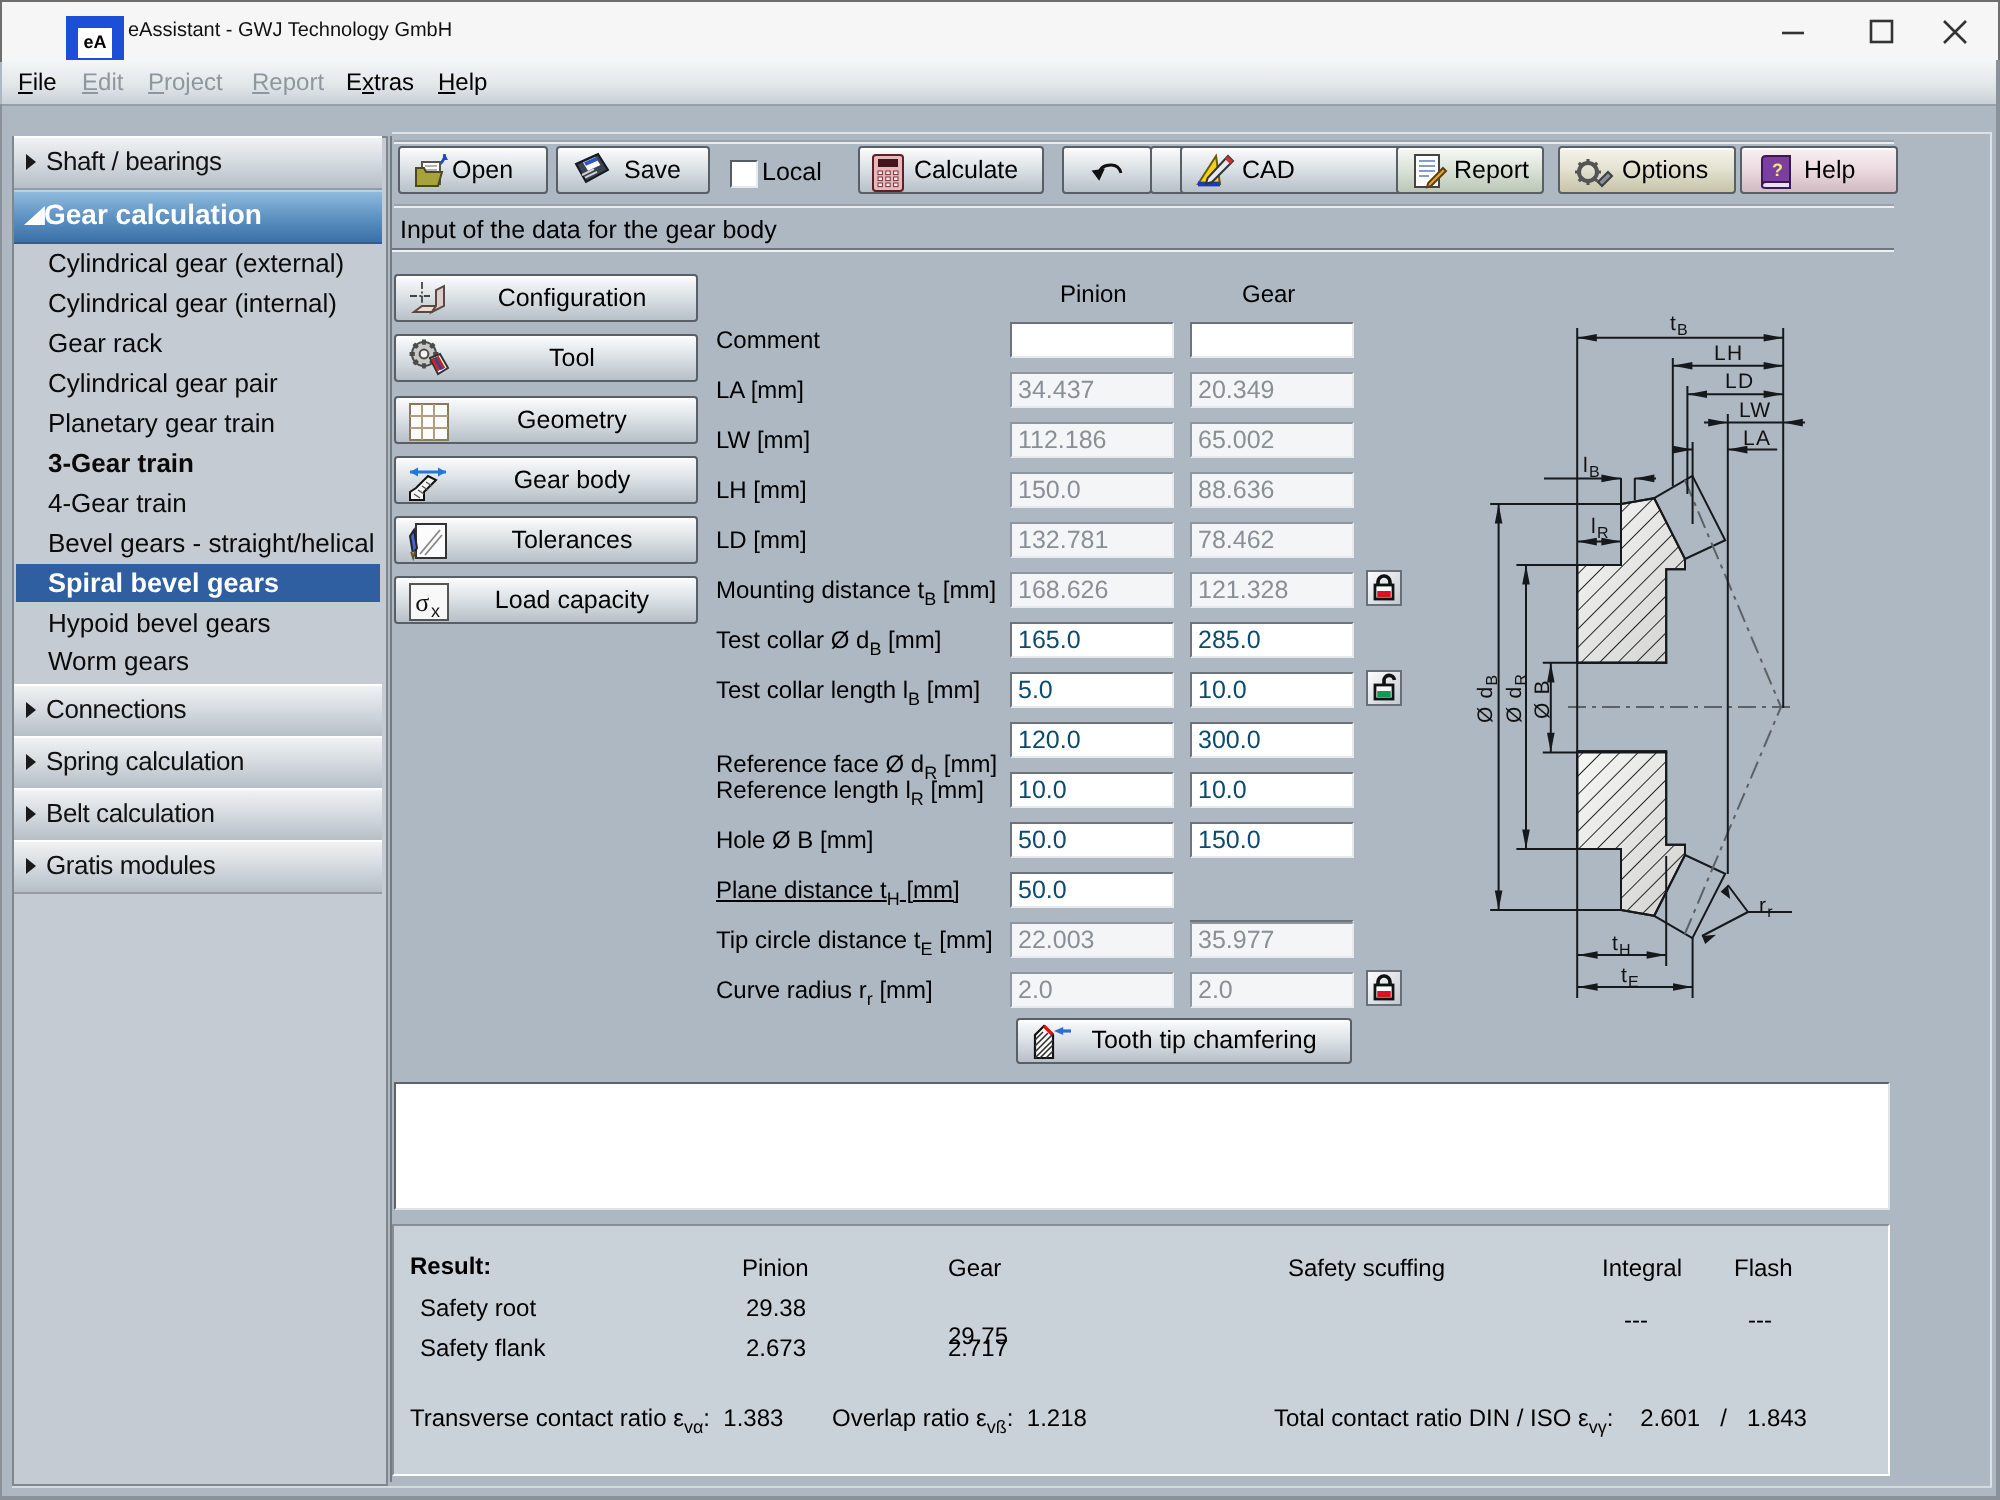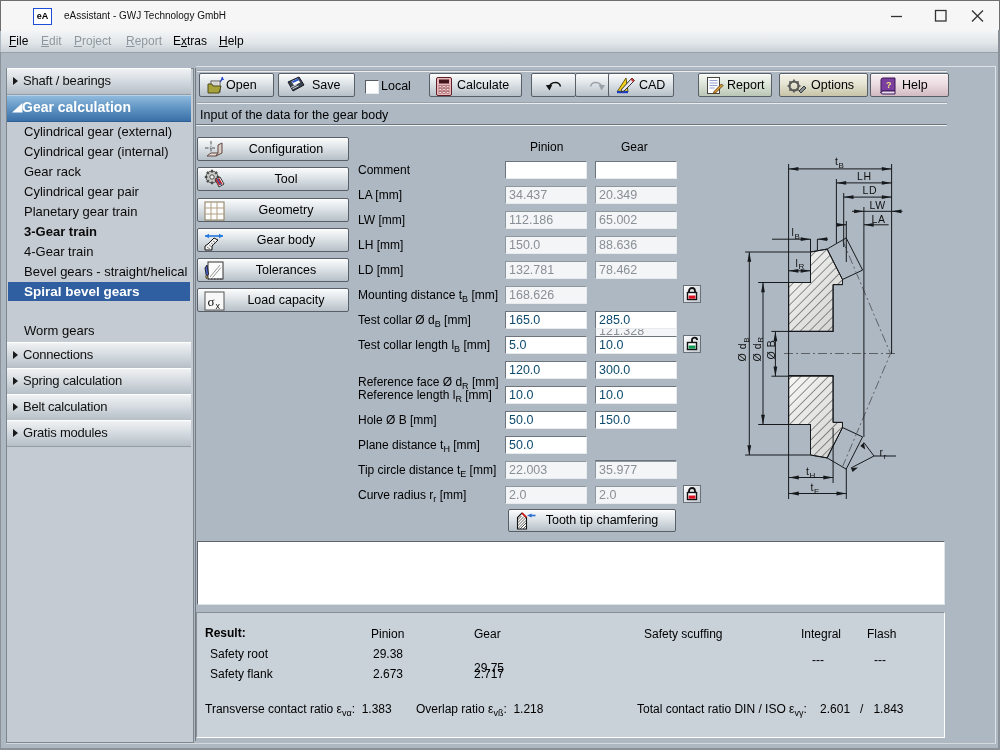--- a/index.html
+++ b/index.html
@@ -44,21 +44,21 @@
 #rline1{left:995px;top:66px;width:1px;height:677px;background:#dde1e5;}
 #topline{left:196px;top:66px;width:800px;height:1px;background:#dde1e5;}
 #botline2{left:6px;top:743px;width:990px;height:1px;background:#d5dade;}
 #rline2{left:998px;top:30px;width:2px;height:720px;background:#8a9199;}
 #lline{left:0px;top:52px;width:1px;height:696px;background:#8a9199;}
 </style>
 </head>
 <body>
 
 <div class="abs" id="titlebar">
-  <div class="abs" style="left:32px;top:7px;width:17px;height:15px;background:#fff;border:1px solid #1d4ed8;font-size:9px;text-align:center;line-height:15px;font-weight:bold;">eA</div>
+  <div class="abs" style="left:32px;top:7px;width:17px;height:15px;background:#fff;border:6px solid #1d4ed8;font-size:9px;text-align:center;line-height:15px;font-weight:bold;">eA</div>
   <div class="abs" style="left:63px;top:9px;font-size:10px;color:#111;">eAssistant - GWJ Technology GmbH</div>
   <svg class="abs" style="left:885px;top:5px;" width="105" height="20" viewBox="0 0 105 20">
     <line x1="5" y1="10.5" x2="16" y2="10.5" stroke="#333" stroke-width="1.3"></line>
     <rect x="49.5" y="4.5" width="10.5" height="10.5" fill="none" stroke="#333" stroke-width="1.3"></rect>
     <path d="M86 4.5 L97 15.5 M97 4.5 L86 15.5" stroke="#333" stroke-width="1.3"></path>
   </svg>
 </div>
 
 <div class="abs" id="menubar">
   <div class="menuitem" style="left:8px;"><u>F</u>ile</div>
@@ -87,20 +87,21 @@
     </div>
   <div class="item" style="top:73px;"><span>Cylindrical gear (internal)</span></div>
   <div class="item" style="top:53px;" id="it0"><span>Cylindrical gear (external)</span></div>
   <div class="item" style="top:93px;"><span>Gear rack</span></div>
   <div class="item" style="top:113px;"><span>Cylindrical gear pair</span></div>
   <div class="item" style="top:133px;"><span>Planetary gear train</span></div>
   <div class="item" style="top:153px;font-weight:bold;"><span>3-Gear train</span></div>
   <div class="item" style="top:173px;"><span>4-Gear train</span></div>
   <div class="item" style="top:193px;"><span>Bevel gears - straight/helical</span></div>
   <div class="item" id="selitem" style="top:213px;height:19px;line-height:19px;"><span>Spiral bevel gears</span></div>
+  <div class="item" style="top:233px;"><span>Hypoid bevel gears</span></div>
   <div class="item" style="top:252px;"><span>Worm gears</span></div>
   <div class="shead" style="top:273px;">
       <div class="tri"></div>
       <div class="txt" style="left:16px;">Connections</div>
     </div>
   <div class="shead" style="top:299px;">
       <div class="tri"></div>
       <div class="txt" style="left:16px;">Spring calculation</div>
     </div>
   <div class="shead" style="top:325px;">
@@ -159,21 +160,21 @@
     <path d="M4 9.5 Q4.5 3.5 10.5 3.5 Q14.5 3.5 15.5 7.5" fill="none" stroke="#111" stroke-width="1.4"></path>
     <path d="M0.8 6.2 L7.4 5.4 L4.6 11.4 Z" fill="#111"></path>
   </svg>
 </div>
 <div class="btn" style="left:575px;width:43px;">
   <svg style="position:absolute;left:12px;top:5px;" width="18" height="14" viewBox="0 0 18 14">
     <path d="M14 9.5 Q13.5 3.5 7.5 3.5 Q3.5 3.5 2.5 7.5" fill="none" stroke="#9aa1a8" stroke-width="1.4"></path>
     <path d="M17.2 6.2 L10.6 5.4 L13.4 11.4 Z" fill="#9aa1a8"></path>
   </svg>
 </div>
-<div class="btn" style="left:608px;width:64px;">
+<div class="btn" style="left:590px;width:64px;padding-left:48px;">
   <svg style="position:absolute;left:7px;top:2px;" width="20" height="20" viewBox="0 0 20 20">
     <path d="M1 16 L10 2 L12 16 Z" fill="#f3d21b" stroke="#6b5a08"></path>
     <path d="M1 16 h11" stroke="#1a3bbf" stroke-width="2.4"></path>
     <path d="M16 2 L18.5 4.5 L8 15 L5 15.8 L5.8 13 Z" fill="#e8e8f0" stroke="#333"></path>
     <path d="M16 2 L18.5 4.5 L17 6 L14.5 3.5 Z" fill="#cc3333"></path>
   </svg>
   <div class="lbl" style="left:30px;">CAD</div>
 </div>
 <div class="btn" style="left:698px;width:72px;background:linear-gradient(#f6f9f4,#dde5da 45%,#bac6b6);">
   <svg style="position:absolute;left:7px;top:2px;" width="18" height="20" viewBox="0 0 18 20">
@@ -264,35 +265,35 @@
 <div class="flabel" style="top:188px;">LA [mm]</div>
 <div class="flabel" style="top:213px;">LW [mm]</div>
 <div class="flabel" style="top:238px;">LH [mm]</div>
 <div class="flabel" style="top:263px;">LD [mm]</div>
 <div class="flabel" style="top:288px;">Mounting distance t<sub>B</sub> [mm]</div>
 <div class="flabel" style="top:313px;">Test collar Ø d<sub>B</sub> [mm]</div>
 <div class="flabel" style="top:338px;">Test collar length l<sub>B</sub> [mm]</div>
 <div class="flabel" style="top:363px;margin-top:12px;">Reference face Ø d<sub>R</sub> [mm]</div>
 <div class="flabel" style="top:388px;">Reference length l<sub>R</sub> [mm]</div>
 <div class="flabel" style="top:413px;">Hole Ø B [mm]</div>
-<div class="flabel" style="top:438px;">Plane distance t<sub>H</sub> [mm]</div>
+<div class="flabel" style="top:438px;text-decoration:underline;">Plane distance t<sub>H</sub> [mm]</div>
 <div class="flabel" style="top:463px;">Tip circle distance t<sub>E</sub> [mm]</div>
 <div class="flabel" style="top:488px;">Curve radius r<sub>r</sub> [mm]</div>
 <div class="fld" style="left:505px;top:161px;"></div>
 <div class="fld" style="left:595px;top:161px;"></div>
 <div class="fld dis" style="left:505px;top:186px;">34.437</div>
 <div class="fld dis" style="left:595px;top:186px;">20.349</div>
 <div class="fld dis" style="left:505px;top:211px;">112.186</div>
 <div class="fld dis" style="left:595px;top:211px;">65.002</div>
 <div class="fld dis" style="left:505px;top:236px;">150.0</div>
 <div class="fld dis" style="left:595px;top:236px;">88.636</div>
 <div class="fld dis" style="left:505px;top:261px;">132.781</div>
 <div class="fld dis" style="left:595px;top:261px;">78.462</div>
 <div class="fld dis" style="left:505px;top:286px;">168.626</div>
-<div class="fld dis" style="left:595px;top:286px;margin-top:36px;">121.328</div>
+<div class="fld dis" style="left:595px;top:286px;">121.328</div>
 <div class="fld" style="left:505px;top:311px;">165.0</div>
 <div class="fld" style="left:595px;top:311px;">285.0</div>
 <div class="fld" style="left:505px;top:336px;">5.0</div>
 <div class="fld" style="left:595px;top:336px;">10.0</div>
 <div class="fld" style="left:505px;top:361px;">120.0</div>
 <div class="fld" style="left:595px;top:361px;">300.0</div>
 <div class="fld" style="left:505px;top:386px;">10.0</div>
 <div class="fld" style="left:595px;top:386px;">10.0</div>
 <div class="fld" style="left:505px;top:411px;">50.0</div>
 <div class="fld" style="left:595px;top:411px;">150.0</div>

